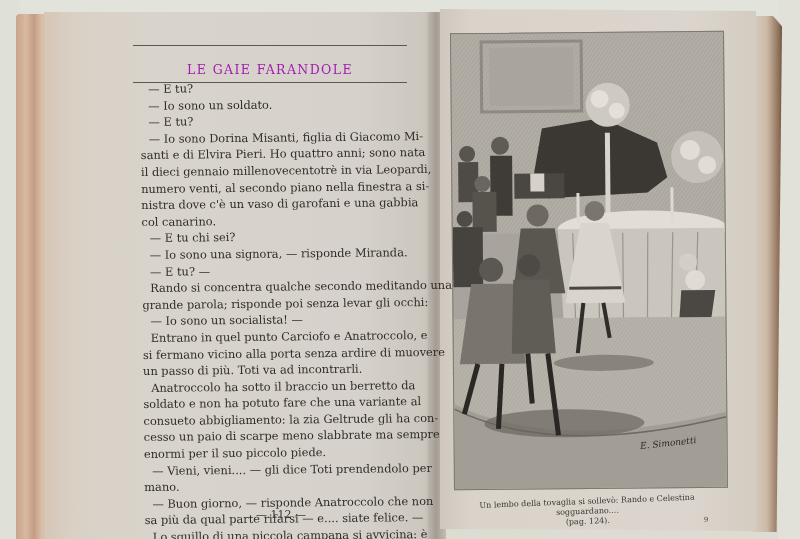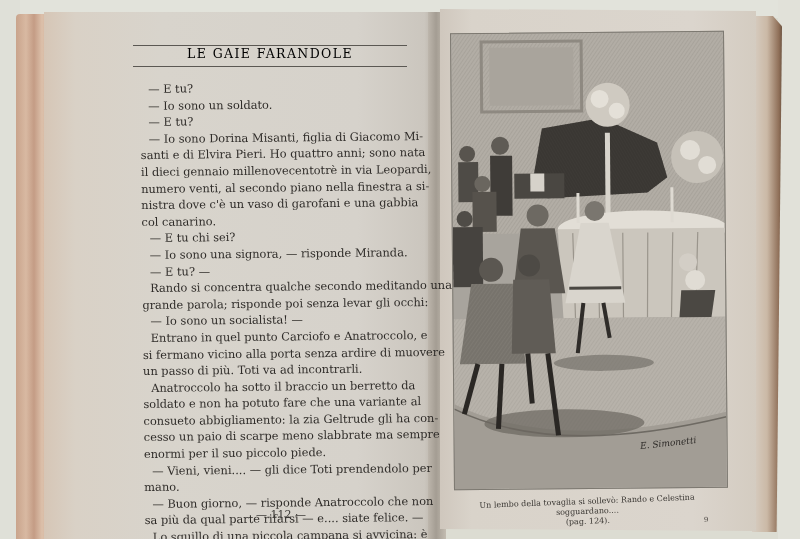--- a/index.html
+++ b/index.html
@@ -34,22 +34,22 @@
   .right-edge {
     position: absolute; left: 752px; top: 16px; width: 30px; height: 516px;
     background: linear-gradient(90deg, #d8cfc4 0%, #cbb9a6 50%, #8e6e57 90%, #6d5442 100%);
     clip-path: polygon(0 0, 70% 0, 100% 2%, 82% 100%, 0 100%);
   }
 
   
   .running-head {
     position: absolute; left: 133px; top: 45px; width: 274px;
     border-top: 1px solid #5b5853; border-bottom: 1px solid #5b5853;
-    padding: 0 0 5px; text-align: center;
-    font-size: 12.5px; letter-spacing: 1.4px; color: #000000;
+    padding: 16px 0 5px; text-align: center;
+    font-size: 12.5px; letter-spacing: 1.4px; color: #a21caf;
   }
   .text-block {
     position: absolute; left: 140px; top: 81px; width: 268px;
     font-size: 11.4px; line-height: 16.6px; color: #2f2c29;
     transform: rotate(-0.6deg); transform-origin: 0 0;
   }
   .line { white-space: nowrap; overflow: visible; }
   .line.indent { padding-left: 8px; }
   .line.justify { text-align: justify; text-align-last: justify; }
   .page-number {

